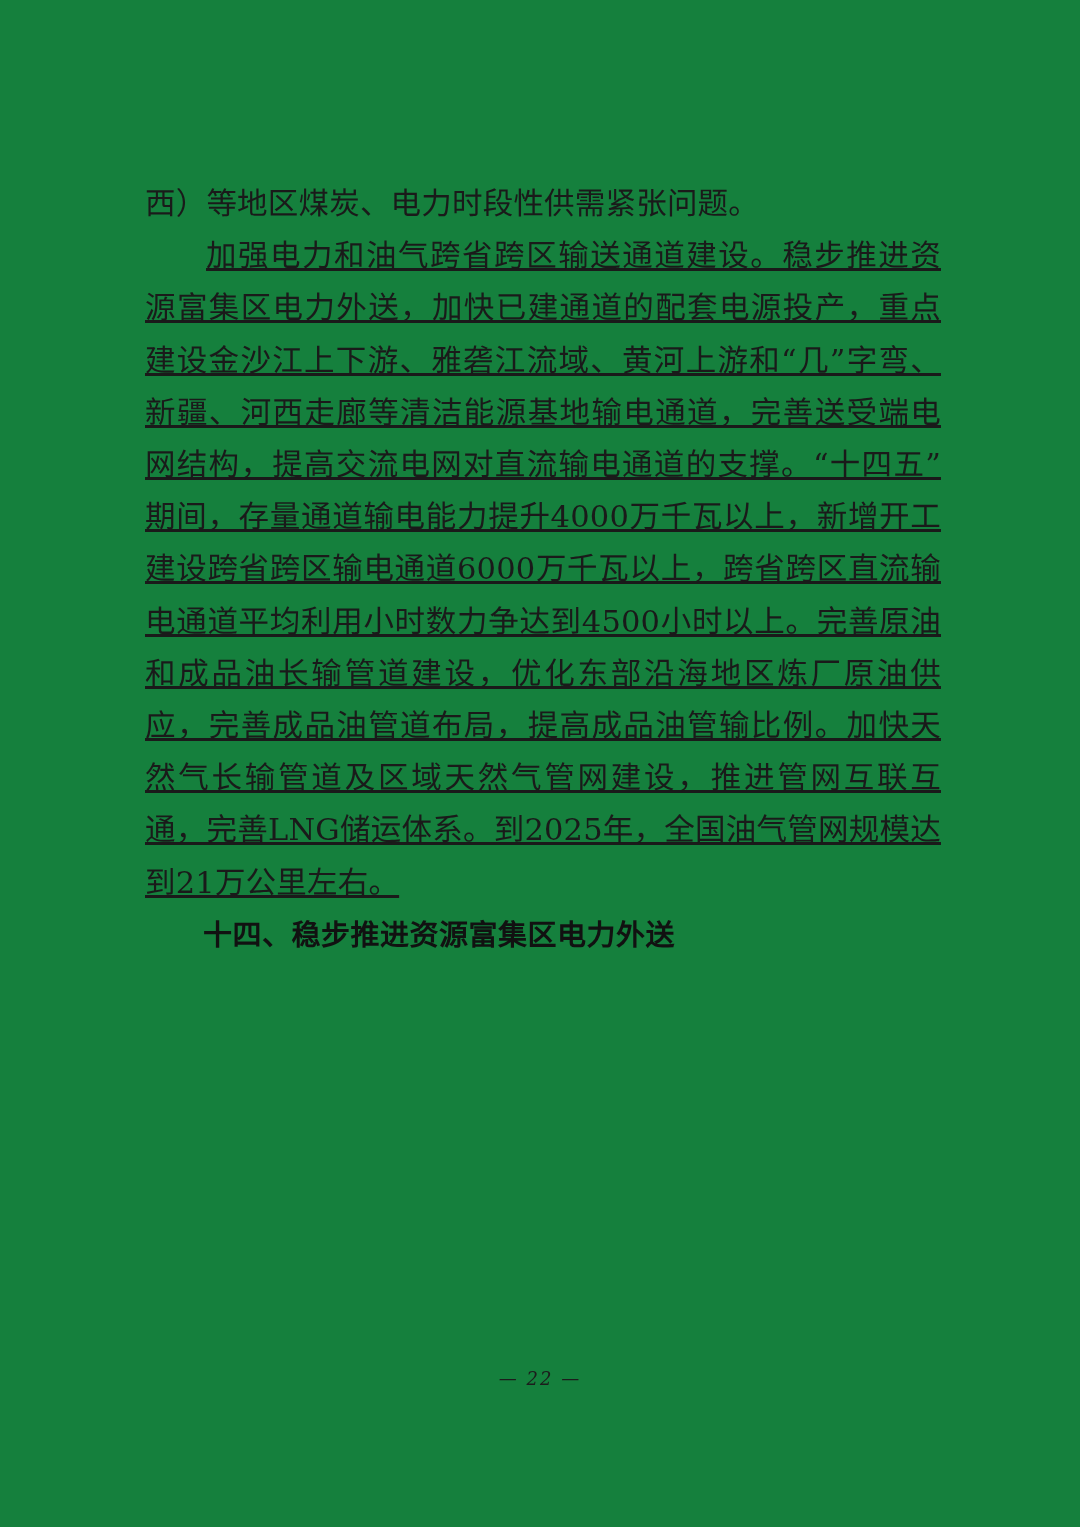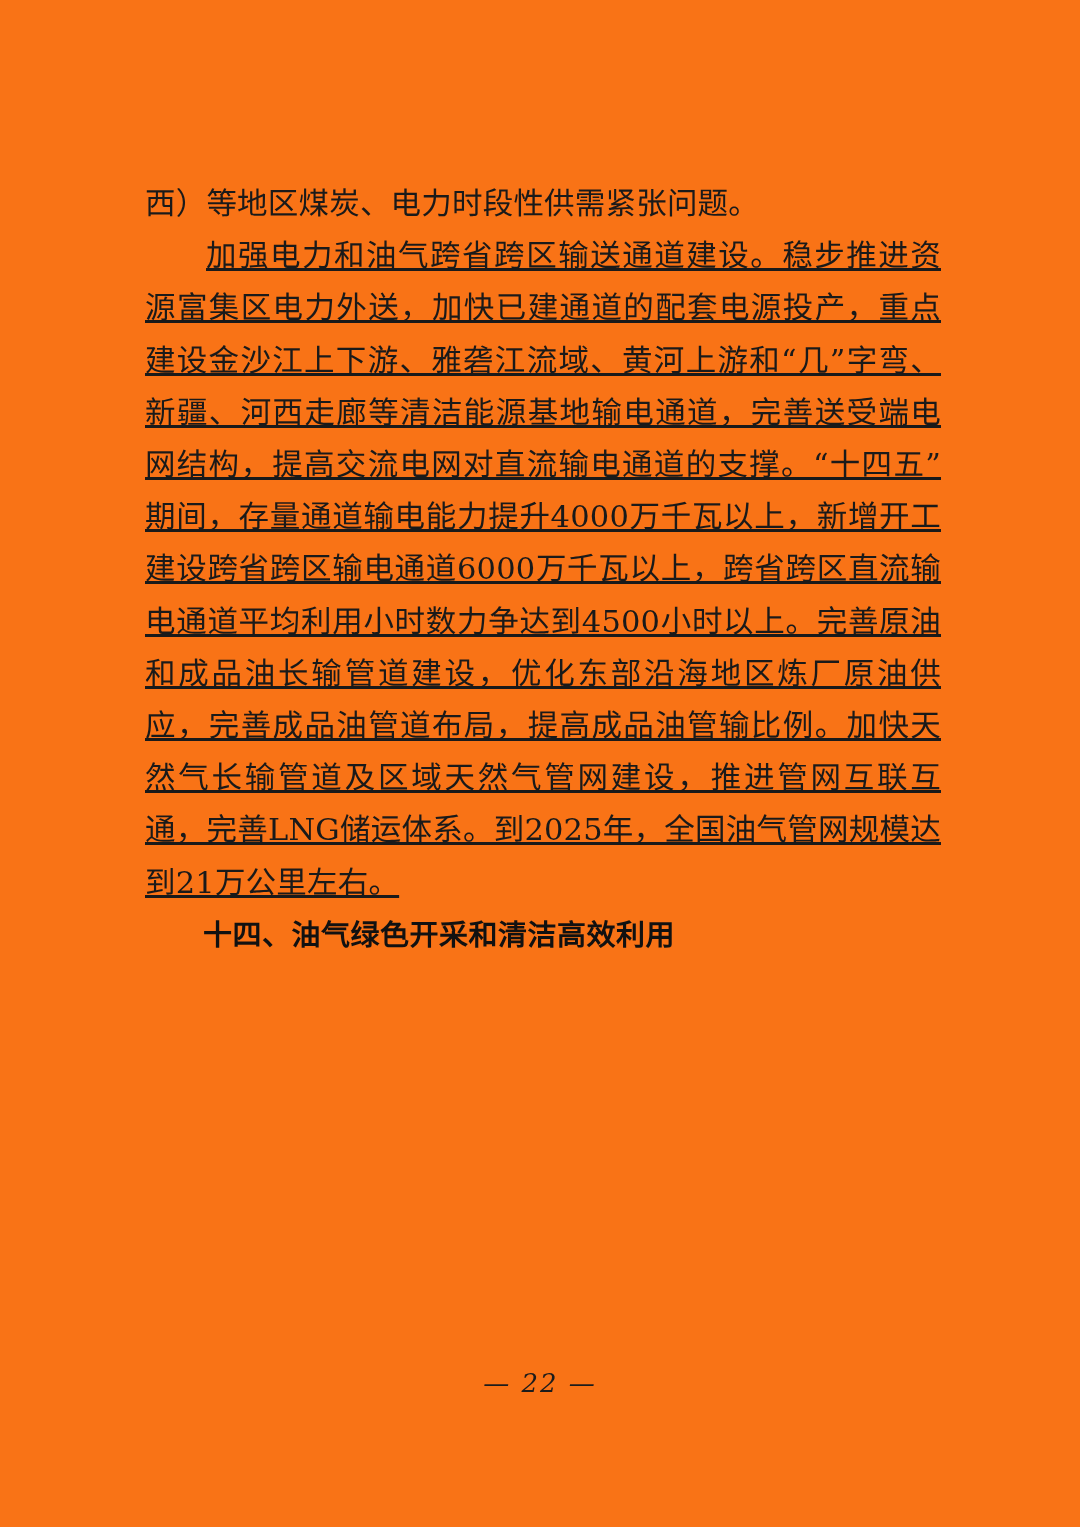--- a/index.html
+++ b/index.html
@@ -4,21 +4,21 @@
 <style>
   html, body {
     margin: 0;
     padding: 0;
     background: #ffffff;
   }
   .page {
     position: relative;
     width: 1080px;
     height: 1527px;
-    background: #f97316;
+    background: #15803d;
     overflow: hidden;
     box-sizing: border-box;
   }
   .content {
     position: absolute;
     left: 145px;
     top: 178px;
     width: 796px;
   }
   
@@ -55,34 +55,34 @@
   }
   
   .folio {
     position: absolute;
     left: 0;
     top: 1368px;
     width: 1080px;
     text-align: center;
     font-family: "DejaVu Serif", "Liberation Serif", serif;
     font-style: italic;
-    font-size: 26px;
+    font-size: 18px;
     color: #1c1c1c;
     letter-spacing: 2px;
   }
 </style>
 </head>
 <body>
 
 <div class="page">
   <div class="content">
 
     <p class="para cont">西）等地区煤炭、电力时段性供需紧张问题。</p>
 
     <p class="para indent">加强电力和油气跨省跨区输送通道建设。稳步推进资源富集区电力外送，加快已建通道的配套电源投产，重点建设金沙江上下游、雅砻江流域、黄河上游和“几”字弯、新疆、河西走廊等清洁能源基地输电通道，完善送受端电网结构，提高交流电网对直流输电通道的支撑。“十四五”期间，存量通道输电能力提升4000万千瓦以上，新增开工建设跨省跨区输电通道6000万千瓦以上，跨省跨区直流输电通道平均利用小时数力争达到4500小时以上。完善原油和成品油长输管道建设，优化东部沿海地区炼厂原油供应，完善成品油管道布局，提高成品油管输比例。加快天然气长输管道及区域天然气管网建设，推进管网互联互通，完善LNG储运体系。到2025年，全国油气管网规模达到21万公里左右。</p>
 
-    <h2 class="heading">十四、油气绿色开采和清洁高效利用</h2>
+    <h2 class="heading">十四、稳步推进资源富集区电力外送</h2>
 
 
   </div>
 
   <div class="folio">— 22 —</div>
 </div>
 
 </body></html>

